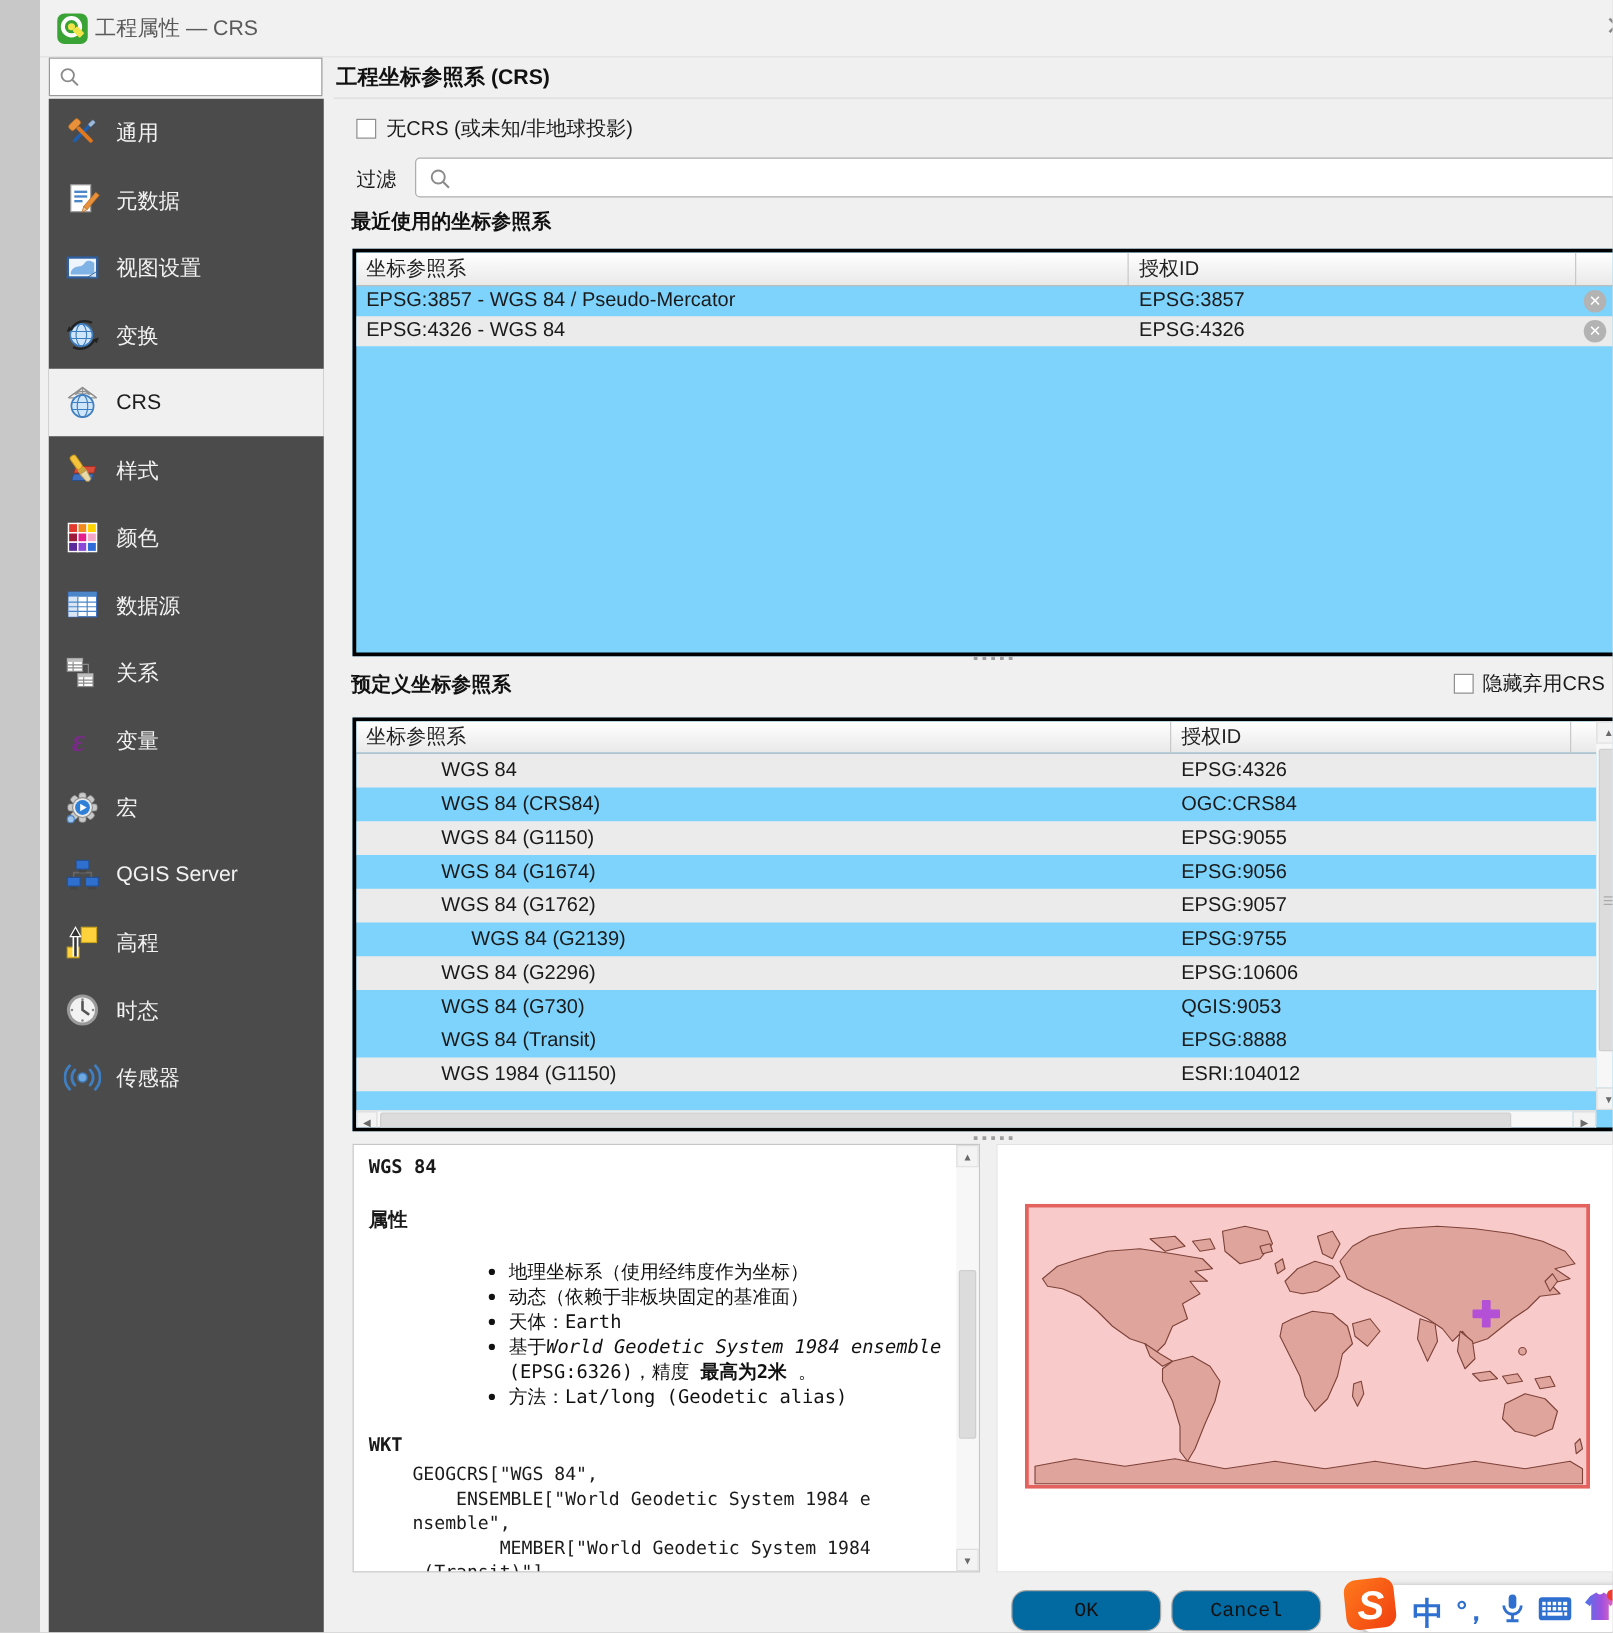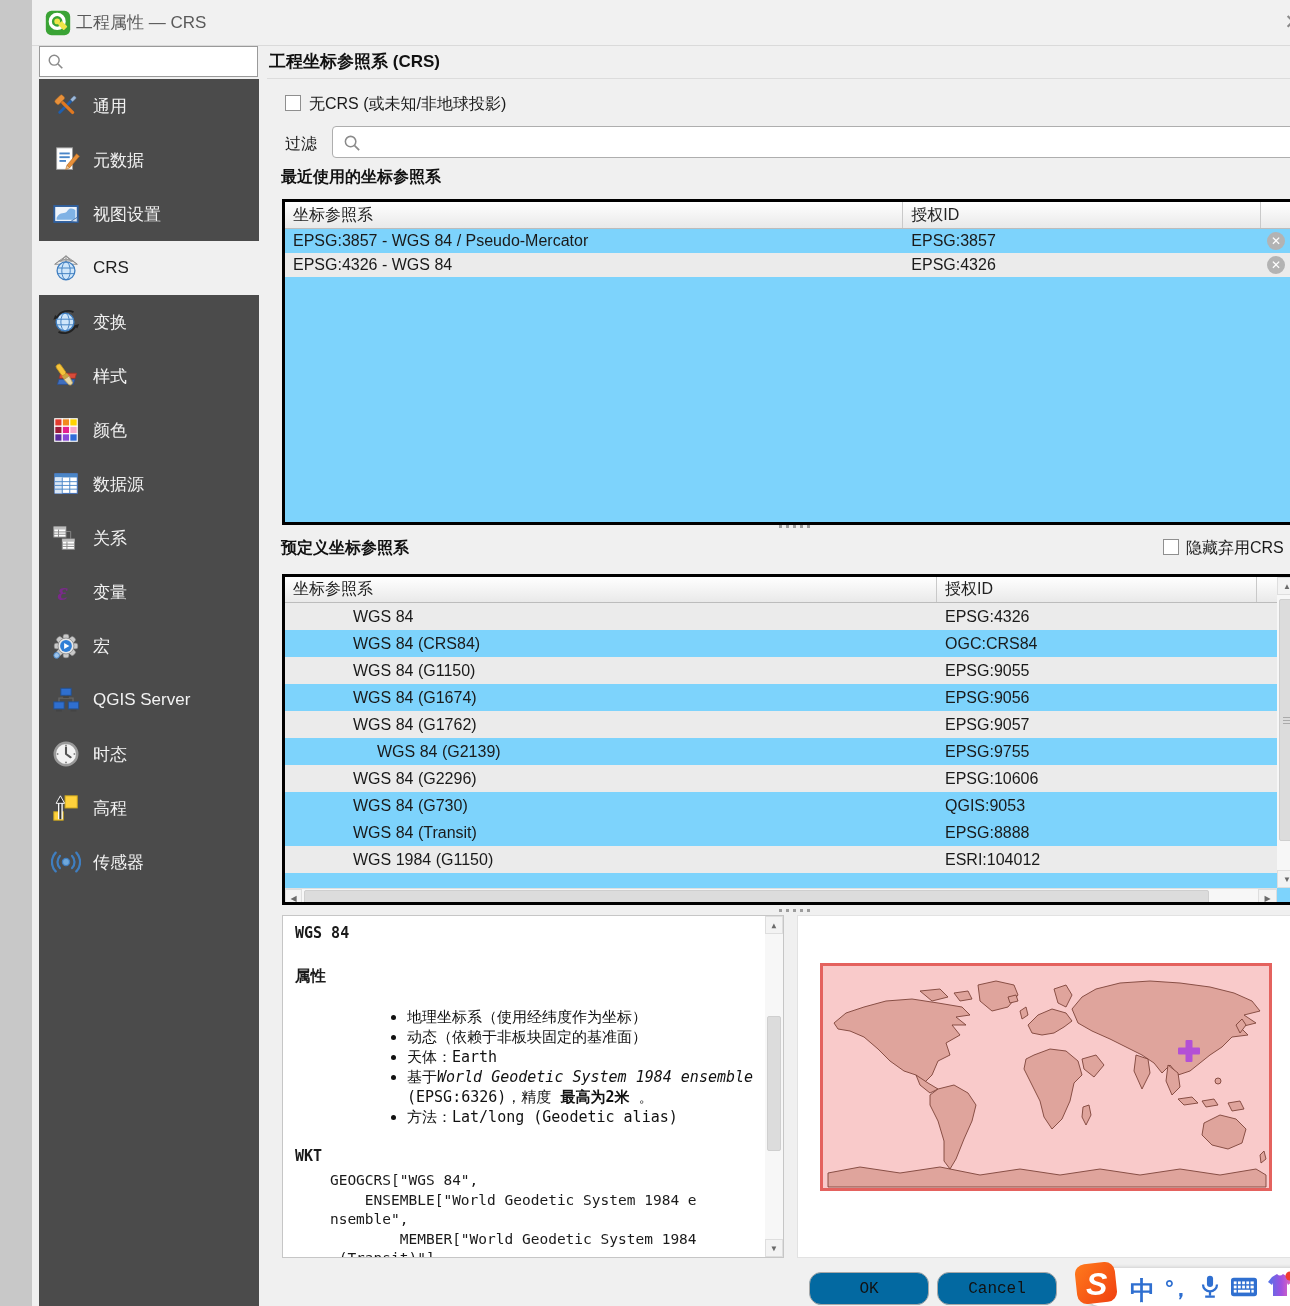--- a/index.html
+++ b/index.html
@@ -140,48 +140,48 @@
       <div class="side-item">
         <span class="side-icon">
           <svg viewBox="0 0 32 32" width="30" height="30">
             <rect x="3.5" y="7.5" width="25" height="17" fill="#eef4fb" stroke="#2f5f9e" stroke-width="2"></rect>
             <path d="M6 20 C10 12,14 18,18 12 C21 8,26 12,26 12 L26 22 L6 22 Z" fill="#7fb2e5"></path>
             <path d="M21 24 l7 -4.5 v5 z" fill="#d7e4f2" stroke="#2f5f9e" stroke-width=".8"></path>
           </svg>
         </span>
         <span class="side-label">视图设置</span>
       </div>
-      <div class="side-item selected">
-        <span class="side-icon">
-          <svg viewBox="0 0 32 32" width="30" height="30">
-            <g stroke="#8f8f8f" fill="none">
-              <path d="M4 12 Q16 1 28 12"></path>
-              <path d="M8 8.5 L24 8.5 M4 12 L28 12"></path>
-              <path d="M16 3 L4 12 M16 3 L10 9.5 M16 3 L16 12 M16 3 L22 9.5 M16 3 L28 12"></path>
-            </g>
-            <circle cx="16" cy="19" r="9.5" fill="#cfe6fa" stroke="#3f7ec0" stroke-width="1.4"></circle>
-            <ellipse cx="16" cy="19" rx="4.5" ry="9.5" fill="none" stroke="#3f7ec0"></ellipse>
-            <path d="M7 16 h18 M7 22 h18" stroke="#3f7ec0" fill="none"></path>
-          </svg>
-        </span>
-        <span class="side-label">CRS</span>
-      </div>
       <div class="side-item">
         <span class="side-icon">
           <svg viewBox="0 0 32 32" width="30" height="30">
             <circle cx="15" cy="16" r="9.5" fill="#cfe6fa" stroke="#3f7ec0" stroke-width="1.4"></circle>
             <ellipse cx="15" cy="16" rx="4.5" ry="9.5" fill="none" stroke="#3f7ec0"></ellipse>
             <path d="M6 13 h18 M6 19 h18" stroke="#3f7ec0" fill="none"></path>
             <path d="M8 26.5 C14 29.5,22 27.5,26 20.5" stroke="#222" stroke-width="2" fill="none"></path>
             <polygon points="28,23 24.8,19.8 30,18.2" fill="#222"></polygon>
             <path d="M24 5.5 C18 2.5,10 4.5,6.5 11" stroke="#222" stroke-width="2" fill="none"></path>
             <polygon points="4.5,8.5 7.8,11.8 2.5,13.5" fill="#222"></polygon>
           </svg>
         </span>
         <span class="side-label">变换</span>
+      </div>
+      <div class="side-item selected">
+        <span class="side-icon">
+          <svg viewBox="0 0 32 32" width="30" height="30">
+            <g stroke="#8f8f8f" fill="none">
+              <path d="M4 12 Q16 1 28 12"></path>
+              <path d="M8 8.5 L24 8.5 M4 12 L28 12"></path>
+              <path d="M16 3 L4 12 M16 3 L10 9.5 M16 3 L16 12 M16 3 L22 9.5 M16 3 L28 12"></path>
+            </g>
+            <circle cx="16" cy="19" r="9.5" fill="#cfe6fa" stroke="#3f7ec0" stroke-width="1.4"></circle>
+            <ellipse cx="16" cy="19" rx="4.5" ry="9.5" fill="none" stroke="#3f7ec0"></ellipse>
+            <path d="M7 16 h18 M7 22 h18" stroke="#3f7ec0" fill="none"></path>
+          </svg>
+        </span>
+        <span class="side-label">CRS</span>
       </div>
       <div class="side-item">
         <span class="side-icon">
           <svg viewBox="0 0 32 32" width="30" height="30">
             <g transform="skewX(-16)">
               <rect x="14" y="13" width="17" height="5.5" fill="#d94b3a" stroke="#a33325" stroke-width=".8"></rect>
               <rect x="14" y="19.5" width="17" height="5.5" fill="#3f6fbe" stroke="#2a4f8e" stroke-width=".8"></rect>
             </g>
             <g transform="rotate(-35 15 16)">
               <rect x="12.5" y="1.5" width="5.5" height="13" rx="2.2" fill="#f5c43c" stroke="#c79a1e" stroke-width=".8"></rect>
@@ -268,41 +268,41 @@
             <rect x="3" y="18" width="11" height="7.5" fill="#2f6fd0" stroke="#24508f"></rect>
             <rect x="18.5" y="18" width="11" height="7.5" fill="#2f6fd0" stroke="#24508f"></rect>
             <path d="M13 12.8 h6 M5.5 27.3 h6 M21 27.3 h6" stroke="#444" stroke-width="2"></path>
           </svg>
         </span>
         <span class="side-label">QGIS Server</span>
       </div>
       <div class="side-item">
         <span class="side-icon">
           <svg viewBox="0 0 32 32" width="30" height="30">
+            <rect x="15" y="3" width="13" height="13" fill="#ffd23c" stroke="#c8a41e"></rect>
+            <rect x="3" y="20" width="10" height="9" fill="#ffd23c" stroke="#c8a41e"></rect>
+            <path d="M10 28 V10" stroke="#fff" stroke-width="5"></path>
+            <path d="M10 28 V10" stroke="#333" stroke-width="2.2"></path>
+            <polygon points="10,3 5.5,11 14.5,11" fill="#333" stroke="#fff"></polygon>
+          </svg>
+        </span>
+        <span class="side-label">高程</span>
+      </div>
+      <div class="side-item">
+        <span class="side-icon">
+          <svg viewBox="0 0 32 32" width="30" height="30">
             <circle cx="16" cy="16" r="12" fill="#f2f2f2" stroke="#9a9a9a" stroke-width="2.6"></circle>
             <circle cx="16" cy="7" r="1.1" fill="#888"></circle>
             <circle cx="16" cy="25" r="1.1" fill="#888"></circle>
             <circle cx="7" cy="16" r="1.1" fill="#888"></circle>
             <circle cx="25" cy="16" r="1.1" fill="#888"></circle>
             <path d="M16 16 L16 9 M16 16 L21 19.5" stroke="#555" stroke-width="2.2" fill="none" stroke-linecap="round"></path>
           </svg>
         </span>
         <span class="side-label">时态</span>
-      </div>
-      <div class="side-item">
-        <span class="side-icon">
-          <svg viewBox="0 0 32 32" width="30" height="30">
-            <rect x="15" y="3" width="13" height="13" fill="#ffd23c" stroke="#c8a41e"></rect>
-            <rect x="3" y="20" width="10" height="9" fill="#ffd23c" stroke="#c8a41e"></rect>
-            <path d="M10 28 V10" stroke="#fff" stroke-width="5"></path>
-            <path d="M10 28 V10" stroke="#333" stroke-width="2.2"></path>
-            <polygon points="10,3 5.5,11 14.5,11" fill="#333" stroke="#fff"></polygon>
-          </svg>
-        </span>
-        <span class="side-label">高程</span>
       </div>
       <div class="side-item">
         <span class="side-icon">
           <svg viewBox="0 0 32 32" width="30" height="30" fill="none" stroke="#3f7ec0" stroke-width="2.4" stroke-linecap="round">
             <path d="M9.5 9.5 a9.5 9.5 0 0 0 0 13"></path>
             <path d="M5 6 a14.5 14.5 0 0 0 0 20"></path>
             <path d="M22.5 9.5 a9.5 9.5 0 0 1 0 13"></path>
             <path d="M27 6 a14.5 14.5 0 0 1 0 20"></path>
             <circle cx="16" cy="16" r="3.8" fill="#6fa8dc" stroke="#3f7ec0" stroke-width="1.4"></circle>
           </svg>

